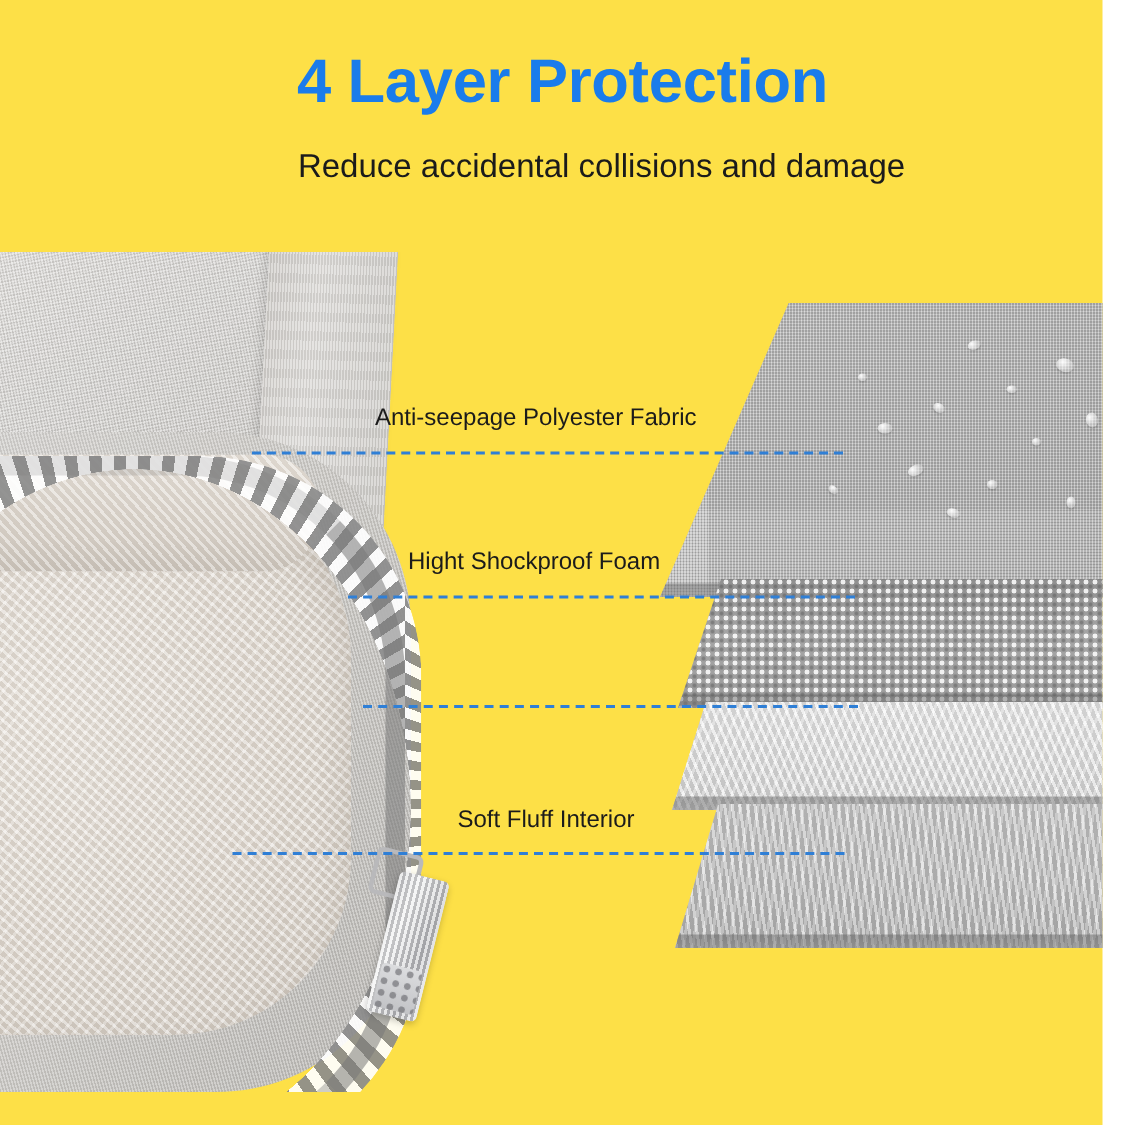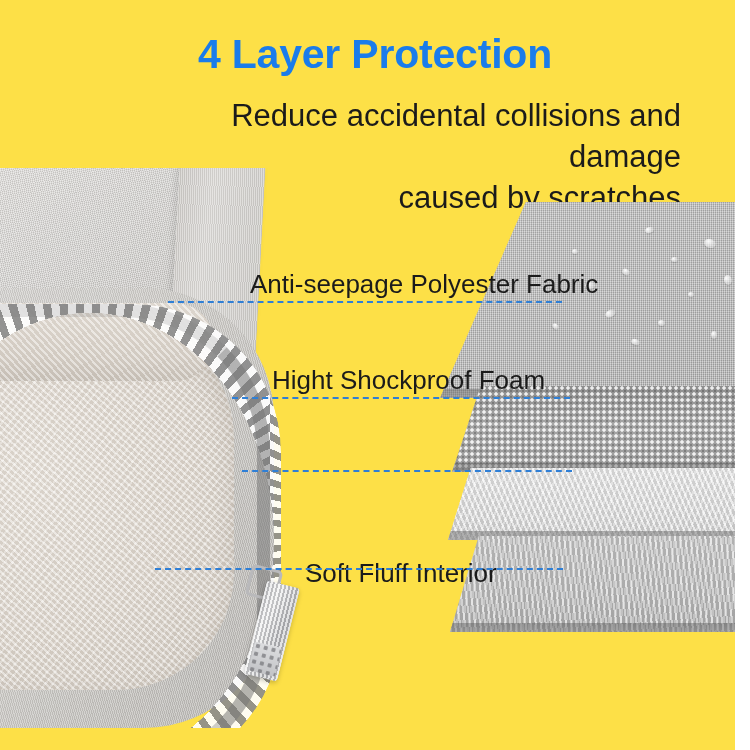--- a/index.html
+++ b/index.html
@@ -29,22 +29,22 @@
     font-weight: bold;
     letter-spacing: -0.2px;
     color: #1a7ceb;
     line-height: 1.05;
   }
   #subtitle {
     position: absolute;
     left: 121px;
     top: 96px;
     width: 560px;
-    text-align: right;
-    font-size: 31px;
+    text-align: center;
+    font-size: 22px;
     font-weight: normal;
     color: #1b1b1b;
     line-height: 1.32;
   }
 
   
   #photo {
     position: absolute;
     left: -6px;
     top: 168px;
@@ -274,35 +274,34 @@
   }
 
   
   .leader {
     position: absolute;
     height: 0;
     border-top: 2.5px dashed #2f7fd6;
   }
   .callout {
     position: absolute;
-    font-size: 26px;
+    font-size: 16px;
     color: #1b1b1b;
     white-space: nowrap;
     line-height: 1;
   }
 </style>
 </head>
 <body>
 
 <div id="stage">
 
   <div id="title">4 Layer Protection</div>
   <div id="subtitle">
     <div>Reduce accidental collisions and damage</div>
-    <div>caused by scratches</div>
   </div>
 
   <div id="photo">
     <div class="shell-top"></div>
     <div class="shell-side"></div>
     <div class="rim"></div>
     <div class="fluff"></div>
     <div class="fluff-band"></div>
     <div class="zip"></div>
     <div class="zip-rail"></div>
@@ -349,16 +348,16 @@
   </div>
 
   <div class="callout" style="left:250px; top:271px;">Anti-seepage Polyester Fabric</div>
   <div class="leader" style="left:168px; top:301px; width:394px;"></div>
 
   <div class="callout" style="left:272px; top:367px;">Hight Shockproof Foam</div>
   <div class="leader" style="left:232px; top:397px; width:338px;"></div>
 
   <div class="leader" style="left:242px; top:470px; width:330px;"></div>
 
-  <div class="callout" style="left:305px; top:539px;margin-top:21px;">Soft Fluff Interior</div>
+  <div class="callout" style="left:305px; top:539px;">Soft Fluff Interior</div>
   <div class="leader" style="left:155px; top:568px; width:408px;"></div>
 
 </div>
 
 </body></html>

